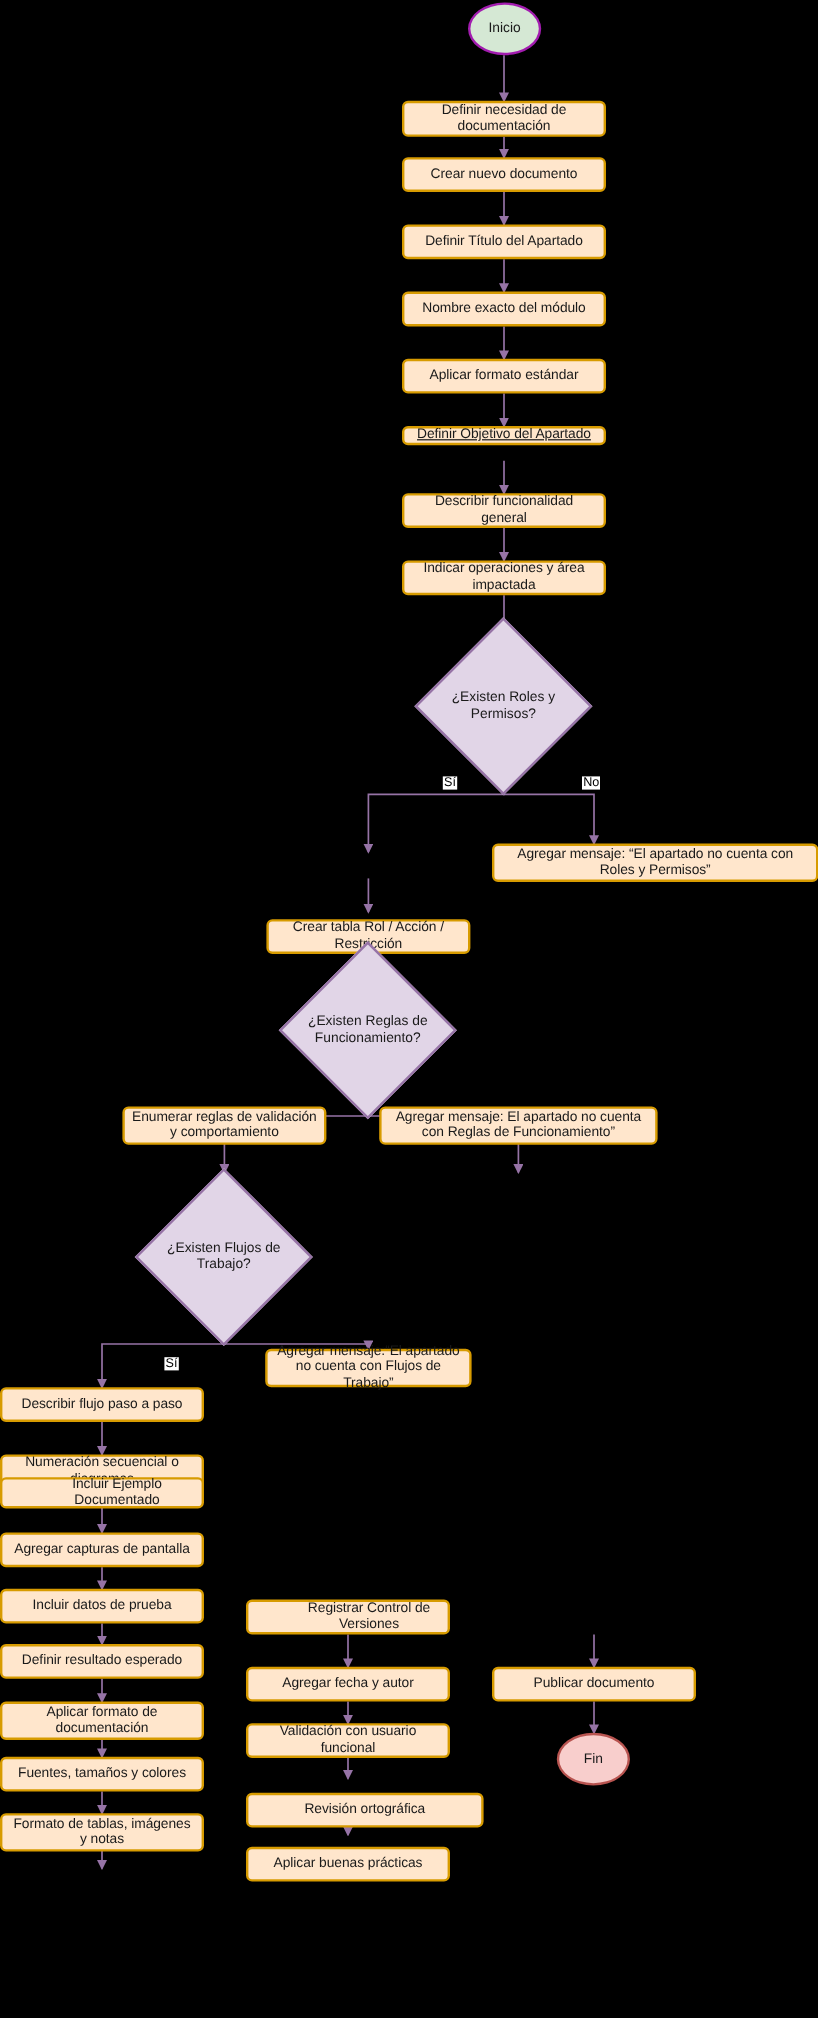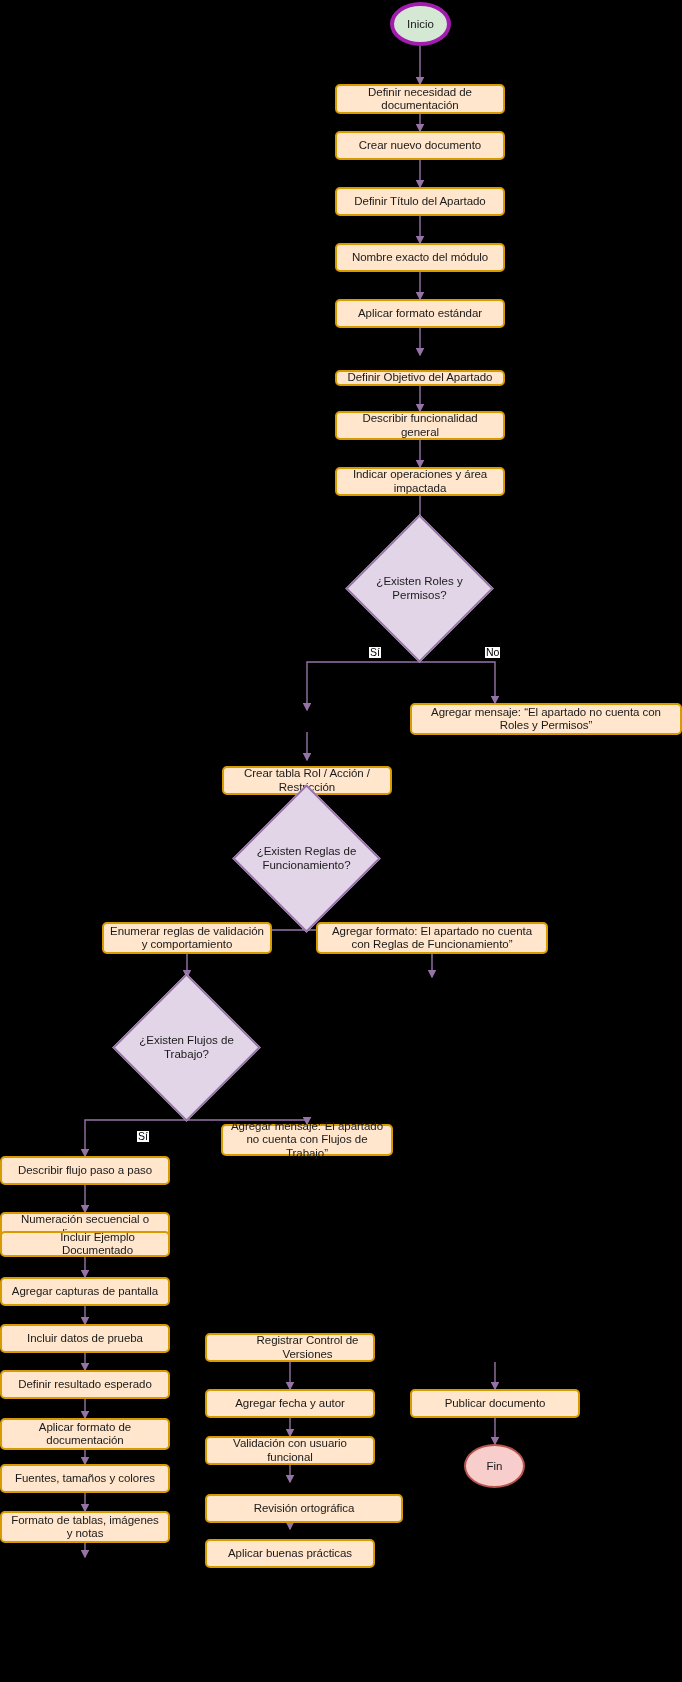--- a/index.html
+++ b/index.html
@@ -41,21 +41,21 @@
     border-radius: 50%;
     display: flex;
     align-items: center;
     justify-content: center;
     text-align: center;
     font-size: 11.5px;
     color: #1a1a1a;
   }
   .term-start {
     background: #d5e8d4;
-    border: 4px solid #a21caf;
+    border: 2px solid #a21caf;
   }
   .term-end {
     background: #f8cecc;
     border: 2px solid #b85450;
   }
 
   
   .decision {
     position: absolute;
   }
@@ -201,21 +201,21 @@
   </div>
 
   <div class="node" style="left:335px; top:243px; width:170px; height:29px;">
     <span>Nombre exacto del módulo</span>
   </div>
 
   <div class="node" style="left:335px; top:299px; width:170px; height:29px;">
     <span>Aplicar formato estándar</span>
   </div>
 
-  <div class="node" style="left:335px; top:370px; width:170px; height:16px;">
+  <div class="node" style="left:335px; top:355px; width:170px; height:16px;text-decoration:underline;">
     <span>Definir Objetivo del Apartado</span>
   </div>
 
   <div class="node" style="left:335px; top:411px; width:170px; height:29px;">
     <span>Describir funcionalidad general</span>
   </div>
 
   <div class="node" style="left:335px; top:467px; width:170px; height:29px;">
     <span>Indicar operaciones y área impactada</span>
   </div>
@@ -243,21 +243,21 @@
   </div>
 
   <div class="edge-label" style="left:229px; top:930px;">Sí</div>
   <div class="edge-label" style="left:387px; top:930px;">No</div>
 
   <div class="node" style="left:102px; top:922px; width:170px; height:32px;">
     <span>Enumerar reglas de validación y comportamiento</span>
   </div>
 
   <div class="node" style="left:316px; top:922px; width:232px; height:32px;">
-    <span>Agregar formato: El apartado no cuenta con Reglas de Funcionamiento”</span>
+    <span>Agregar mensaje: El apartado no cuenta con Reglas de Funcionamiento”</span>
   </div>
 
   <div class="decision" style="left:134px; top:995px; width:105px; height:105px;">
     <div class="diamond-shape"></div>
     <div class="diamond-label">¿Existen Flujos de Trabajo?</div>
   </div>
 
   <div class="edge-label" style="left:137px; top:1131px;">Sí</div>
   <div class="edge-label" style="left:243px; top:1131px;">No</div>
 

